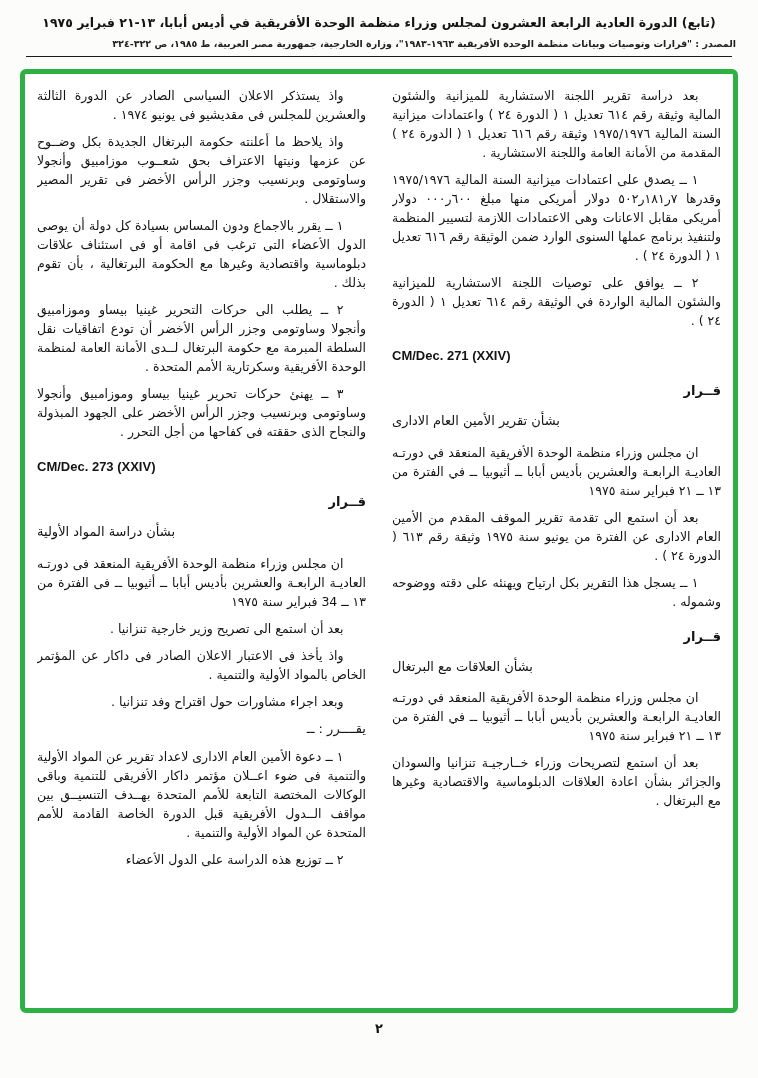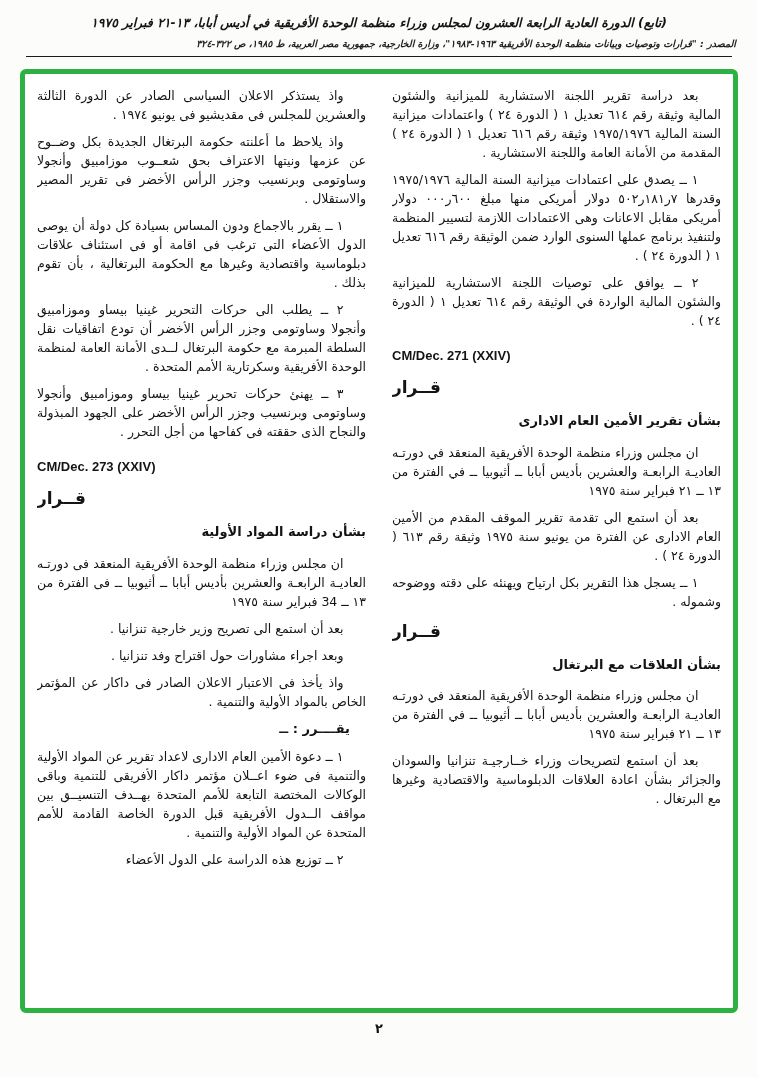--- a/index.html
+++ b/index.html
@@ -6,21 +6,21 @@
   html, body { width: 758px; height: 1078px; }
   body {
     background: #fcfcfa;
     color: #141414;
     font-family: "DejaVu Sans", sans-serif;
     overflow: hidden;
   }
   .page { width: 758px; height: 1078px; padding: 12px 12px 0; display: flex; flex-direction: column; }
 
   
-  .header { direction: rtl; padding: 2px 10px 0; font-style: italic; }
+  .header { direction: rtl; padding: 2px 10px 0; }
   .header-title { font-weight: bold; font-size: 12.5px; text-align: center; line-height: 1.4; }
   .header-source { font-weight: bold; font-size: 9.5px; text-align: right; margin-top: 6px; color: #222; }
   .header-rule { border: none; border-top: 1.5px solid #1a1a1a; margin: 7px 4px 0; }
 
   
   .frame {
     margin: 12px 8px 0;
     border: 5px solid #2db142;
     border-radius: 6px;
     padding: 12px 12px 6px;
@@ -31,23 +31,23 @@
   .cols { direction: rtl; display: flex; gap: 26px; height: 100%; }
   .col { flex: 1 1 0; font-size: 12.5px; line-height: 1.52; overflow: hidden; }
 
   
   .para { text-align: justify; text-indent: 1.8em; margin-bottom: 8px; }
   .cm {
     direction: ltr; text-align: left;
     font-family: Liberation Sans, sans-serif; font-weight: bold;
     font-size: 13px; margin: 16px 0 10px;
   }
-  .title { text-align: left; font-weight: bold; font-size: 17px; margin: 2px 0 10px; }
-  .subtitle { text-align: right; font-weight: bold; font-size: 13px; margin: 0 0 12px; }
-  .decide { font-weight: bold; font-size: 13px; margin: 2px 16px 8px; }
+  .title { text-align: right; font-weight: bold; font-size: 13px; margin: 16px 0 10px; }
+  .subtitle { text-align: left; font-weight: normal; font-size: 13px; margin: 0 0 12px; }
+  .decide { font-weight: normal; font-size: 13px; margin: 2px 0 8px; }
 
   
   .pagenum { text-align: center; font-weight: bold; font-size: 13px; margin-top: 8px; direction: rtl; }
 </style>
 </head>
 <body>
 
 <div class="page">
 
   <header class="header">
@@ -79,22 +79,22 @@
         <p class="para">واذ يستذكر الاعلان السياسى الصادر عن الدورة الثالثة والعشرين للمجلس فى مقديشيو فى يونيو ١٩٧٤ .</p>
         <p class="para">واذ يلاحظ ما أعلنته حكومة البرتغال الجديدة بكل وضــوح عن عزمها ونيتها الاعتراف بحق شعــوب موزامبيق وأنجولا وساوتومى وبرنسيب وجزر الرأس الأخضر فى تقرير المصير والاستقلال .</p>
         <p class="para">١ ــ يقرر بالاجماع ودون المساس بسيادة كل دولة أن يوصى الدول الأعضاء التى ترغب فى اقامة أو فى استئناف علاقات دبلوماسية واقتصادية وغيرها مع الحكومة البرتغالية ، بأن تقوم بذلك .</p>
         <p class="para">٢ ــ يطلب الى حركات التحرير غينيا بيساو وموزامبيق وأنجولا وساوتومى وجزر الرأس الأخضر أن تودع اتفاقيات نقل السلطة المبرمة مع حكومة البرتغال لــدى الأمانة العامة لمنظمة الوحدة الأفريقية وسكرتارية الأمم المتحدة .</p>
         <p class="para">٣ ــ يهنئ حركات تحرير غينيا بيساو وموزامبيق وأنجولا وساوتومى وبرنسيب وجزر الرأس الأخضر على الجهود المبذولة والنجاح الذى حققته فى كفاحها من أجل التحرر .</p>
         <div class="cm">CM/Dec. 273 (XXIV)</div>
         <h3 class="title">قــرار</h3>
         <h4 class="subtitle">بشأن دراسة المواد الأولية</h4>
         <p class="para">ان مجلس وزراء منظمة الوحدة الأفريقية المنعقد فى دورتـه العاديـة الرابعـة والعشرين بأديس أبابا ــ أثيوبيا ــ فى الفترة من ١٣ ــ 34 فبراير سنة ١٩٧٥</p>
         <p class="para">بعد أن استمع الى تصريح وزير خارجية تنزانيا .</p>
+        <p class="para">واذ يأخذ فى الاعتبار الاعلان الصادر فى داكار عن المؤتمر الخاص بالمواد الأولية والتنمية .</p>
         <p class="para">وبعد اجراء مشاورات حول اقتراح وفد تنزانيا .</p>
-        <p class="para">واذ يأخذ فى الاعتبار الاعلان الصادر فى داكار عن المؤتمر الخاص بالمواد الأولية والتنمية .</p>
         <div class="decide">يقــــرر : ــ</div>
         <p class="para">١ ــ دعوة الأمين العام الادارى لاعداد تقرير عن المواد الأولية والتنمية فى ضوء اعــلان مؤتمر داكار الأفريقى للتنمية وباقى الوكالات المختصة التابعة للأمم المتحدة بهــدف التنسيــق بين مواقف الــدول الأفريقية قبل الدورة الخاصة القادمة للأمم المتحدة عن المواد الأولية والتنمية .</p>
         <p class="para">٢ ــ توزيع هذه الدراسة على الدول الأعضاء</p>
       </section>
 
     </div>
   </div>
 
   <div class="pagenum">٢</div>
 

